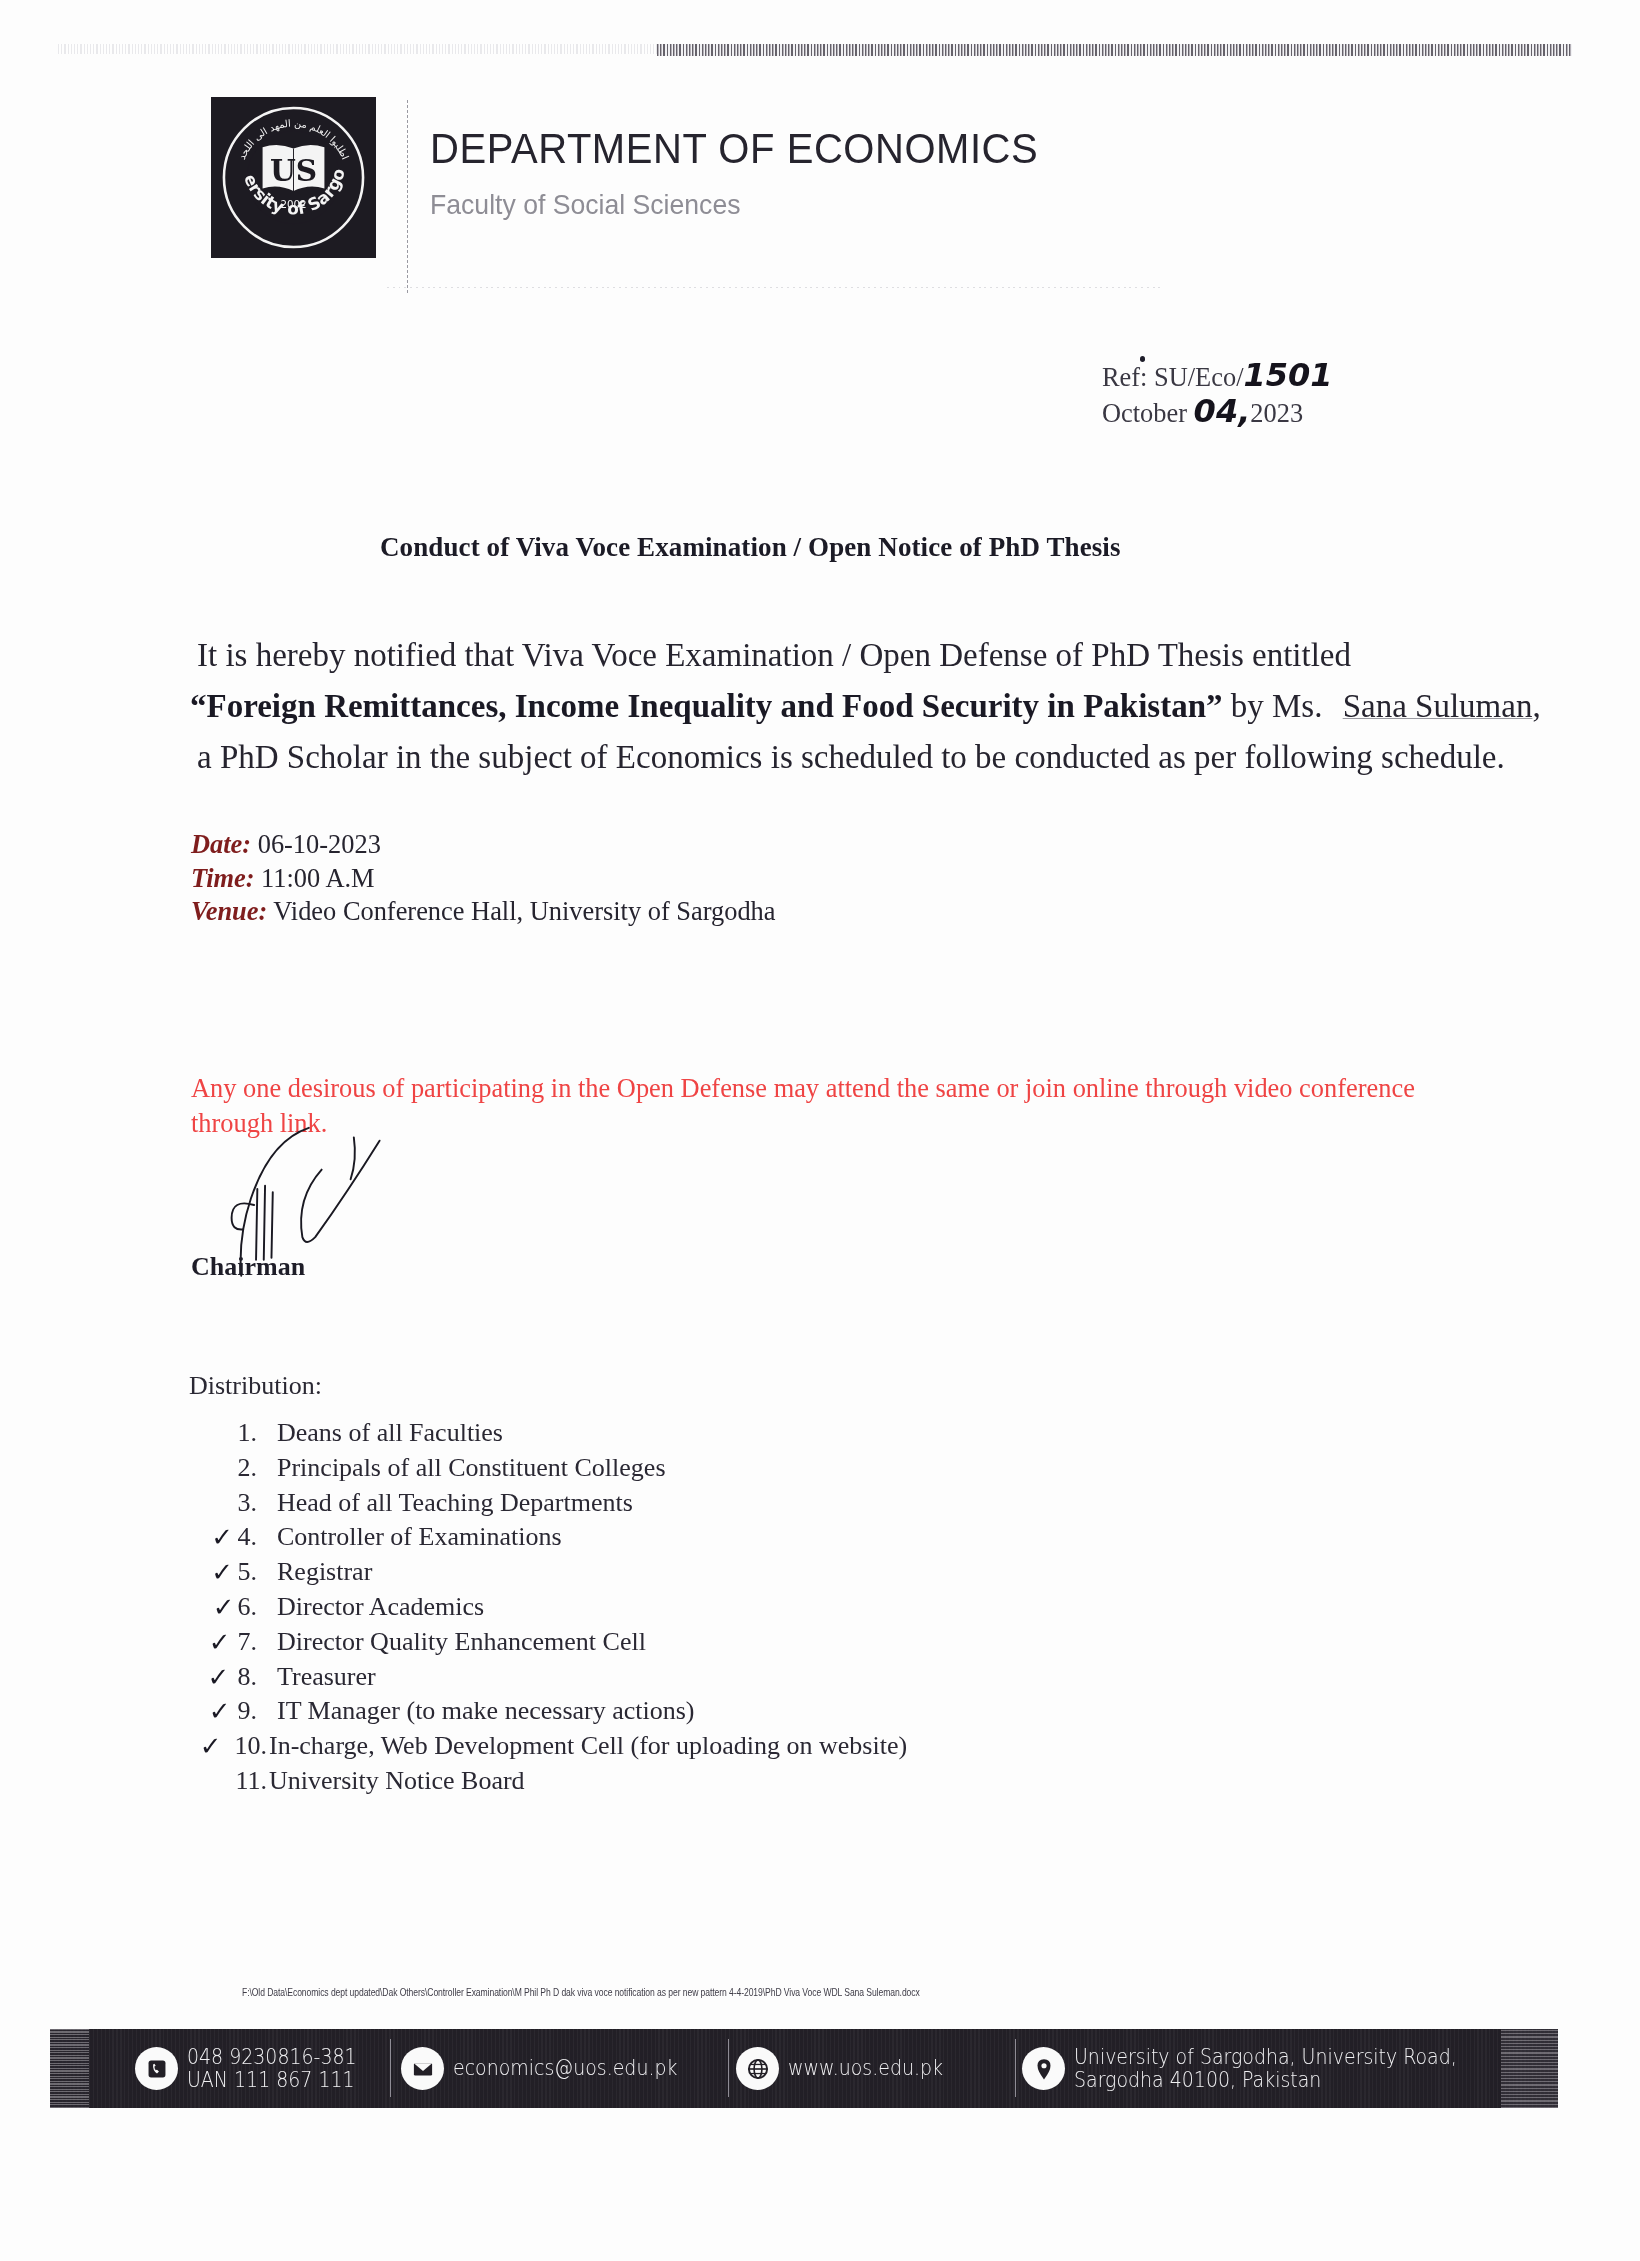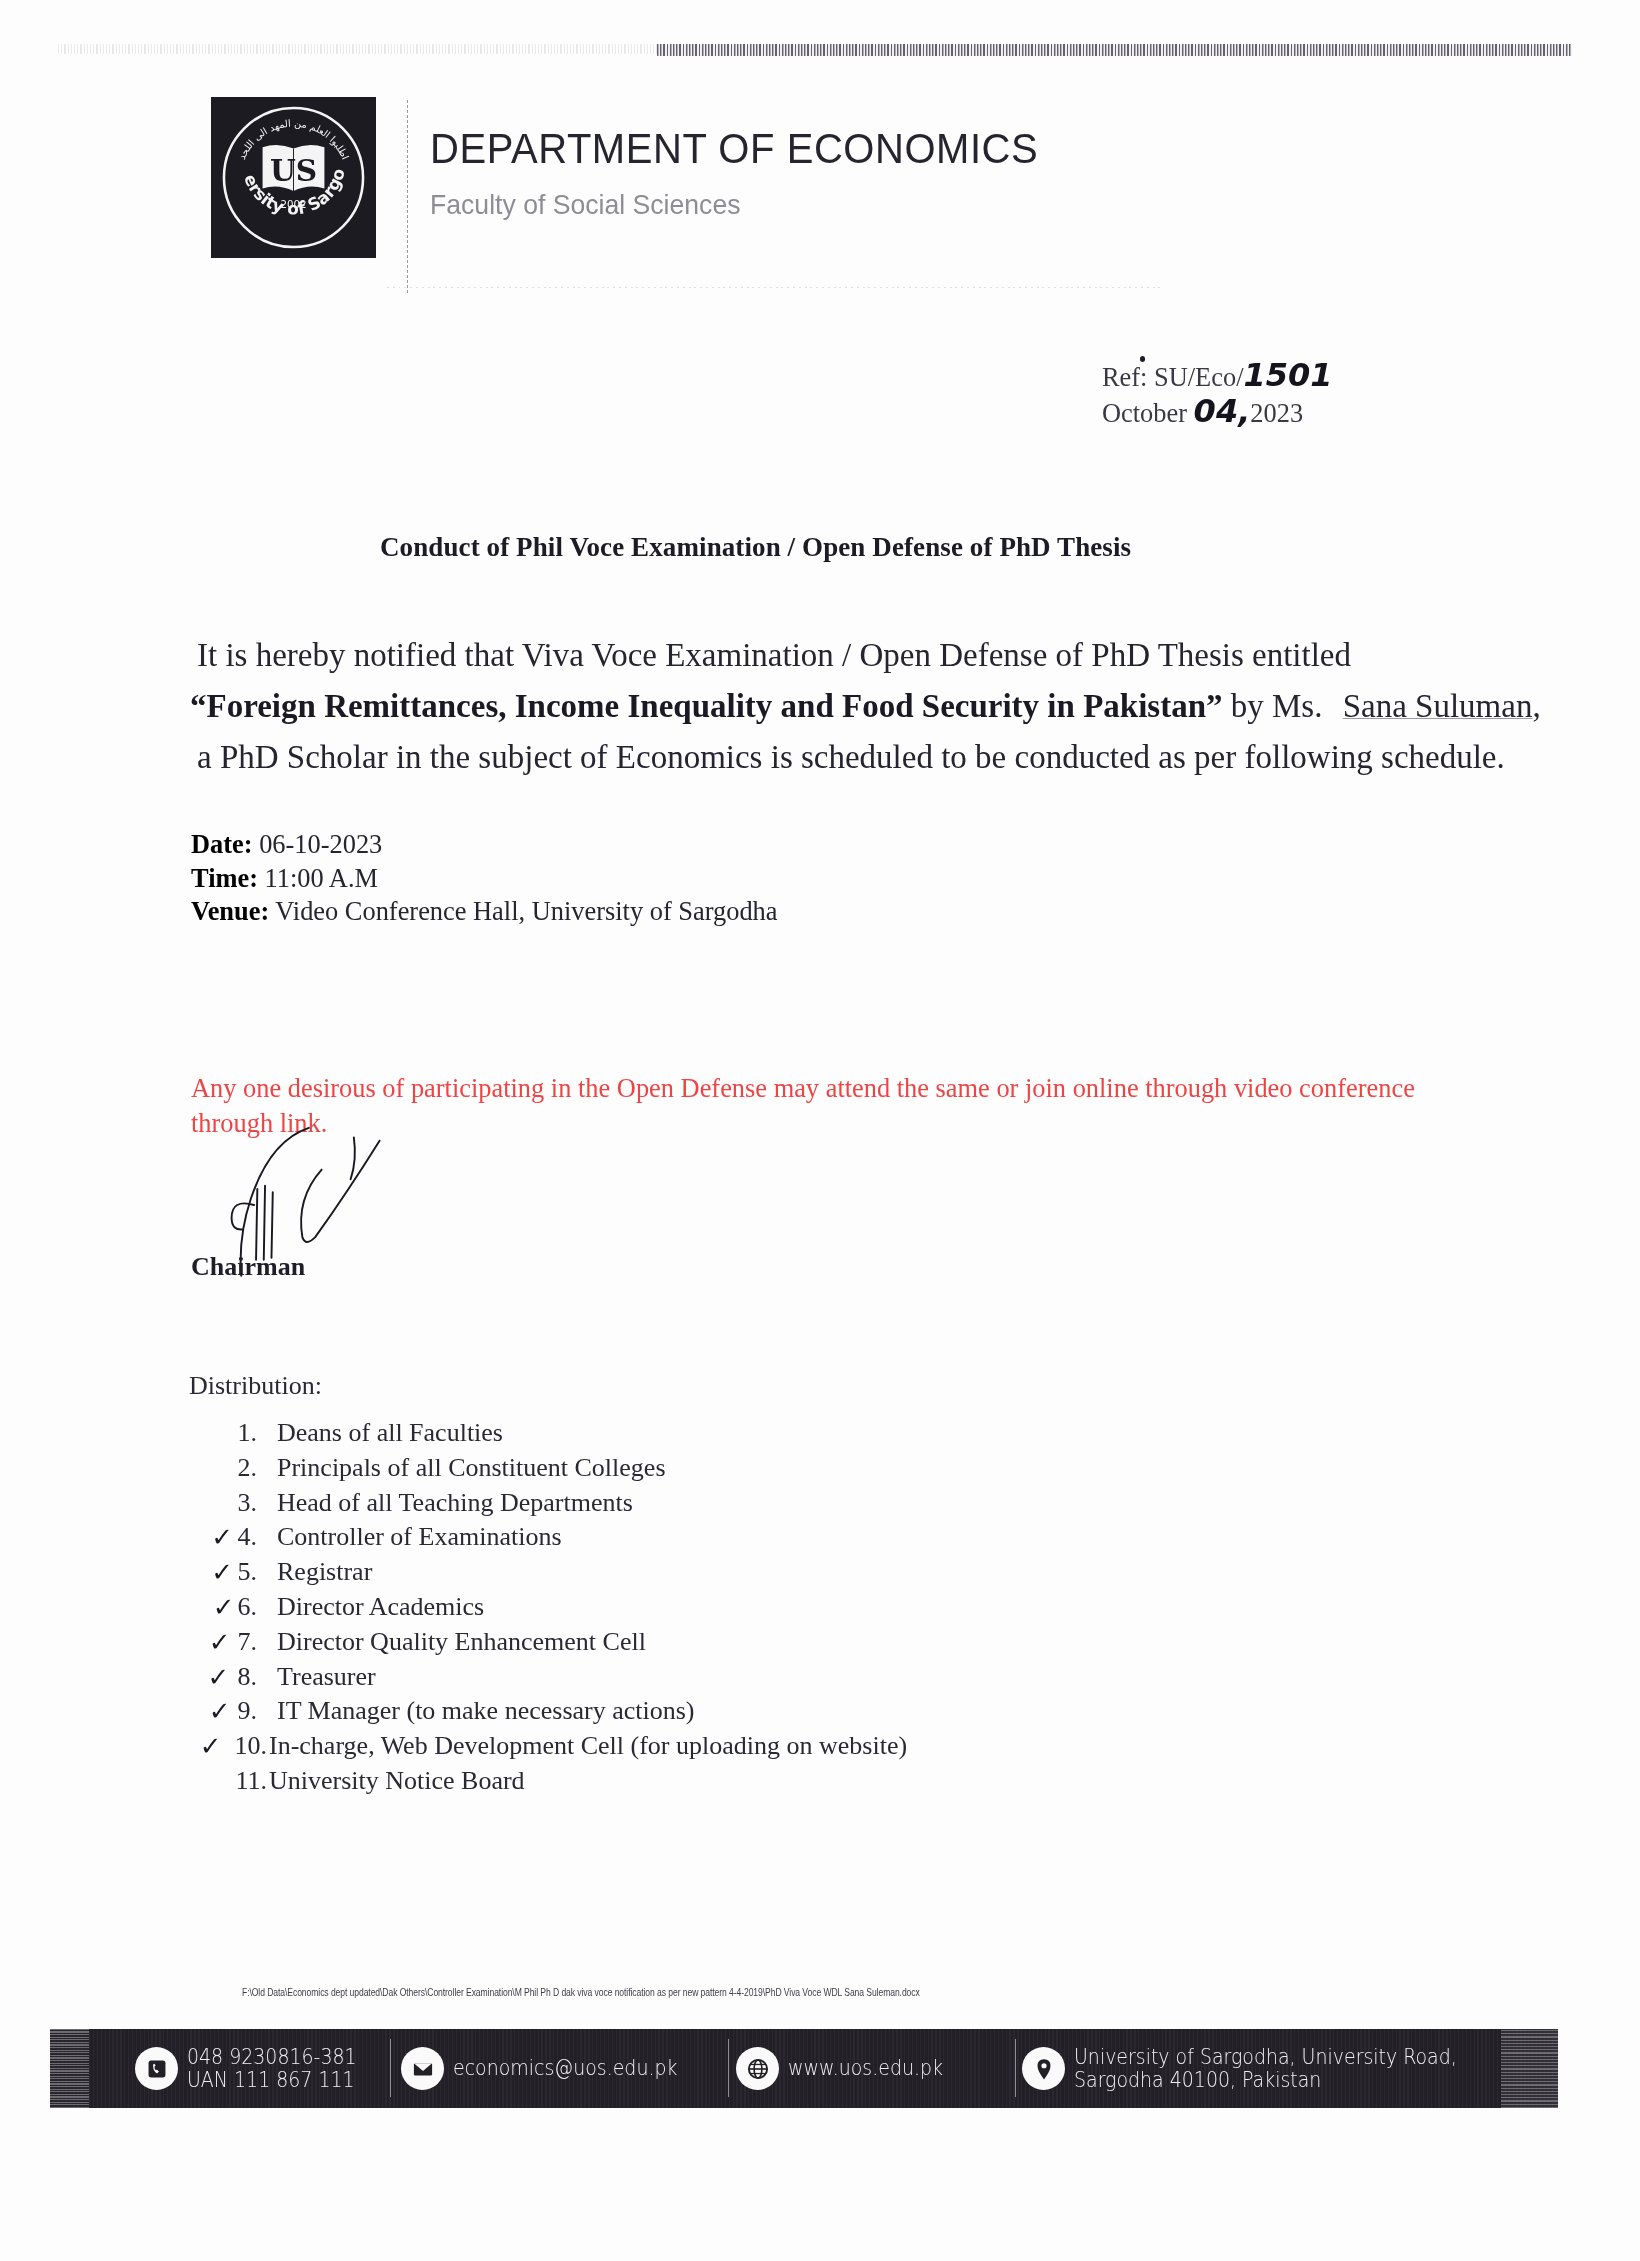--- a/index.html
+++ b/index.html
@@ -35,21 +35,21 @@
   
   .subject { left: 380px; top: 532px; font-size: 27px; font-weight: bold; color: #1c1b26; letter-spacing: 0.1px; }
   .para { left: 197px; font-size: 33px; color: #26242f; white-space: nowrap; }
   .para1 { top: 637px; }
   .para2 { top: 688px; left: 190px; }
   .para3 { top: 739px; }
   .para2 .thesis { font-weight: bold; color: #1a1924; }
   .para2 .name { text-decoration: underline; text-decoration-color: #9a9aa2; text-decoration-thickness: 1.3px; margin-left: 12px; }
 
   .sched { left: 191px; font-size: 26.4px; line-height: 34px; color: #26242f; }
-  .sched .lbl { font-weight: bold; color: #000000; }
+  .sched .lbl { font-weight: bold; color: #7f1d1d; font-style: italic; }
   .s1 { top: 827px; } .s2 { top: 861px; } .s3 { top: 894px; }
 
   .notice { left: 191px; top: 1071px; font-size: 26.4px; line-height: 35px; color: #ef4444; width: 1257px; }
 
   .signature { left: 193px; top: 1121px; width: 193px; height: 168px; }
   .chairman { left: 191px; top: 1245px; font-size: 26px; font-weight: bold; color: #1e1d28; margin-top: 7px; }
 
   .dist-label { left: 189px; top: 1371px; font-size: 26px; color: #2a2833; }
   .dist-list { left: 193px; top: 1418px; }
   .dist-item { position: absolute; left: 0; white-space: nowrap; font-size: 26px; color: #2a2833; height: 35px; }
@@ -113,21 +113,21 @@
 <div class="abs ref-block">
   <div>
     <span>Ref: SU/Eco/</span><span class="ref-hand">1501</span>
   </div>
   <div>
     <span>October</span>
     <span class="date-hand">04,</span><span>2023</span>
   </div>
 </div>
 
-<div class="abs subject">Conduct of Phil Voce Examination / Open Defense of PhD Thesis</div>
+<div class="abs subject">Conduct of Viva Voce Examination / Open Notice of PhD Thesis</div>
 
 <div class="abs para para1">It is hereby notified that Viva Voce Examination / Open Defense of PhD Thesis entitled</div>
 <div class="abs para para2">
   <span class="thesis">“Foreign Remittances, Income Inequality and Food Security in Pakistan”</span><span> by Ms. </span><span class="name">Sana Suluman</span><span>,</span>
 </div>
 <div class="abs para para3">a PhD Scholar in the subject of Economics is scheduled to be conducted as per following schedule.</div>
 
 <div class="abs sched s1">
   <span class="lbl">Date:</span><span> 06-10-2023</span>
 </div>

